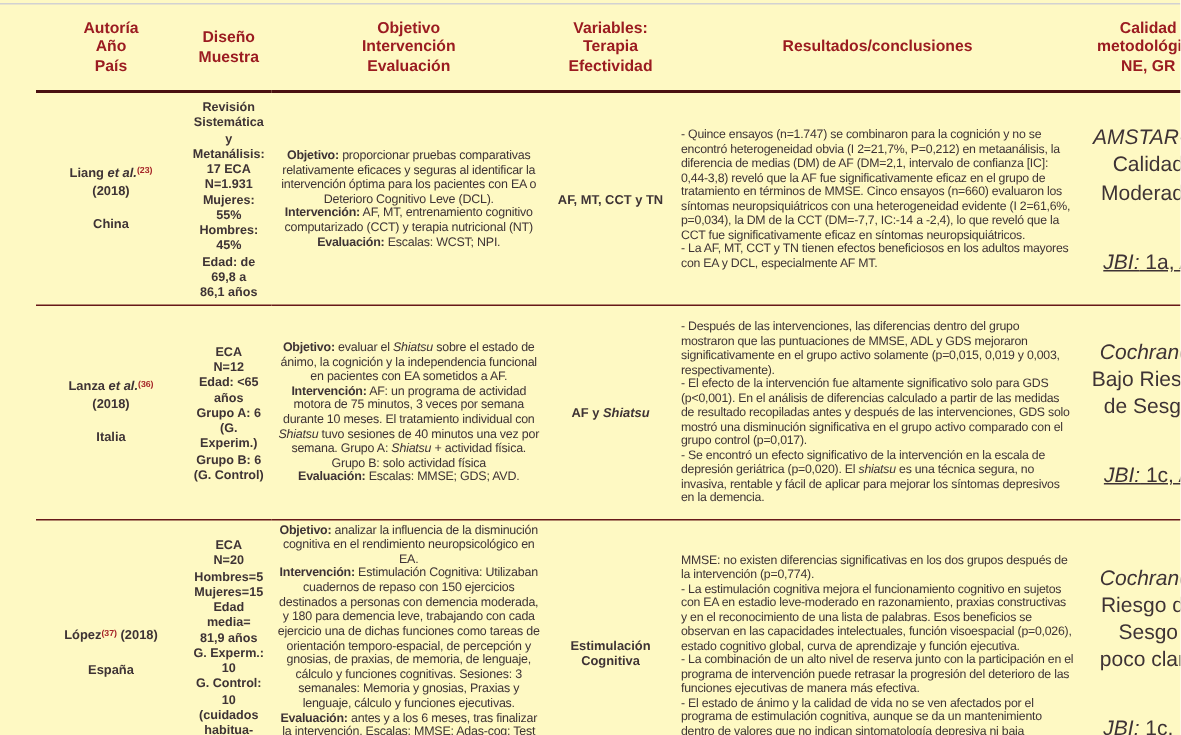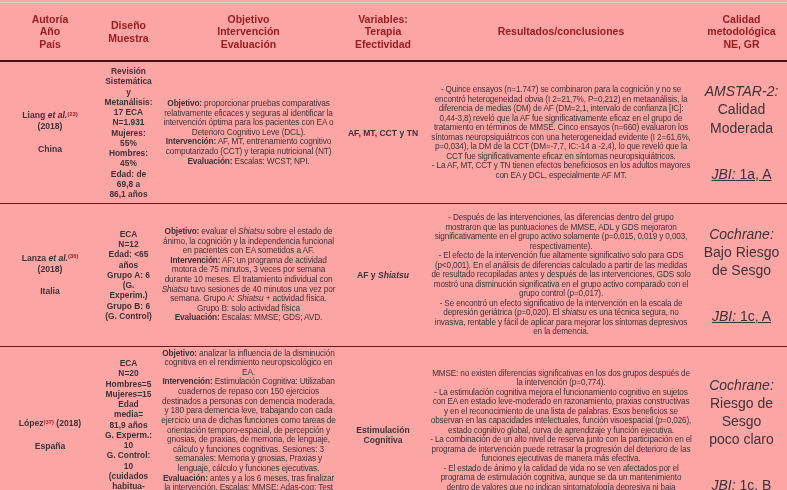--- a/index.html
+++ b/index.html
@@ -3,22 +3,22 @@
 <meta charset="utf-8">
 <style>
   * { margin:0; padding:0; box-sizing:border-box; }
   html,body { background:#fff; }
   body {
     font-family:"Liberation Sans", sans-serif;
     color:var(--body_text,#3e3335);
     -webkit-font-smoothing:antialiased;
   }
   .page {
-    width:787px; height:490px; background:#fca5a5;
-    position:relative; overflow:hidden; padding-top:3px;
+    width:787px; height:490px; background:#fef9c3;
+    position:relative; overflow:hidden; padding-top:3px;padding-left:24px;
   }
   .topline {
     position:absolute; top:2px; left:0; width:787px; height:1px;
     background:var(--top_rule,#d2d2d2);
   }
   table { border-collapse:collapse; table-layout:fixed; width:787px; }
   col.c1{width:100px} col.c2{width:57px} col.c3{width:183px}
   col.c4{width:86px} col.c5{width:270px} col.c6{width:91px}
 
   th, td { vertical-align:middle; text-align:center; padding:2px 3px; }
@@ -34,21 +34,21 @@
   tbody tr:last-child td { border-bottom:2px solid var(--rule_dark,#4a1111); }
 
   tr.r1 { height:120px; }
   tr.r2 { height:129px; }
   tr.r3 { height:175px; }
 
   .c-aut { font-size:8.6px; line-height:1.3; white-space:pre-line; font-weight:bold; }
   .c-dis { font-size:8.4px; line-height:1.22; white-space:pre-line;font-weight:bold; }
   .c-obj { font-size:8.3px; line-height:1.16; letter-spacing:-0.15px;text-align:center; }
   .c-var { font-size:8.6px; line-height:1.2; white-space:pre-line;font-weight:bold; }
-  .c-res { font-size:8.2px; line-height:1.16; text-align:center; letter-spacing:-0.15px; padding:2px 4px; }
+  .c-res { font-size:8.2px; line-height:1.16; text-align:left; letter-spacing:-0.15px; padding:2px 4px; }
   .c-cal { font-size:14px; line-height:1.3; white-space:pre-line; }
   .c-cal p + p { margin-top:10px;text-decoration:underline; }
   p { margin:0; }
 
   .b { font-weight:bold; }
   .i { font-style:italic;margin-top:24px; }
   .sup {
     font-size:0.68em; position:relative; top:-0.45em;
     color:var(--ref_red,#a52226); font-weight:bold;
   }

